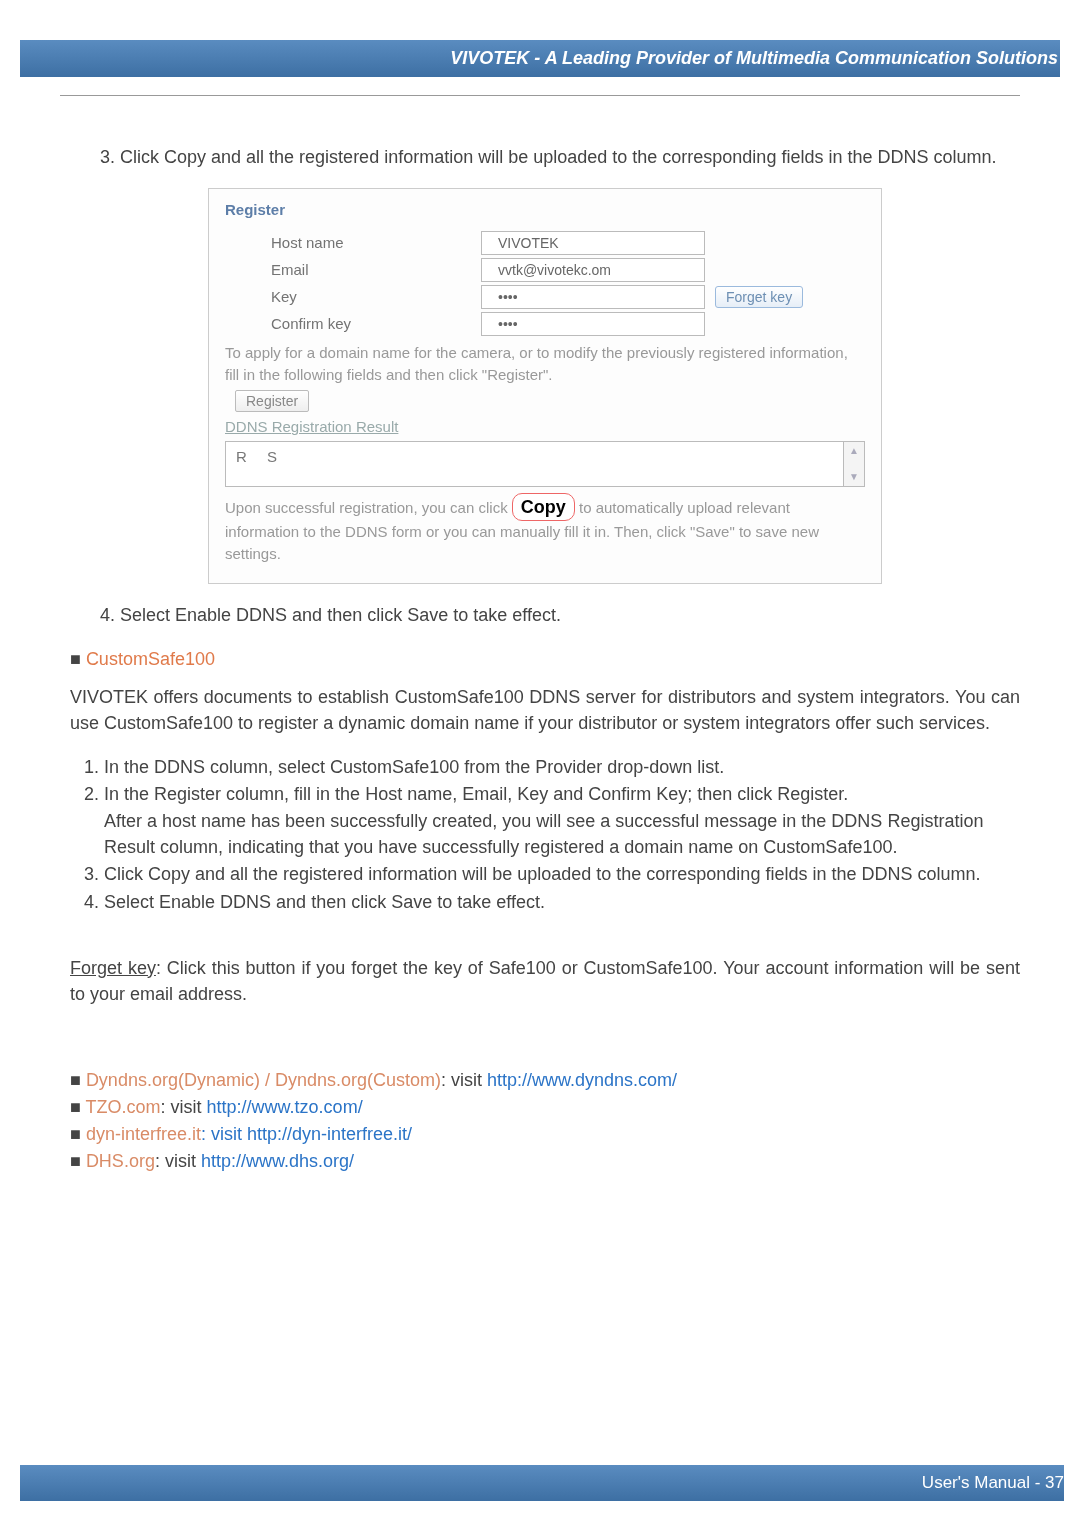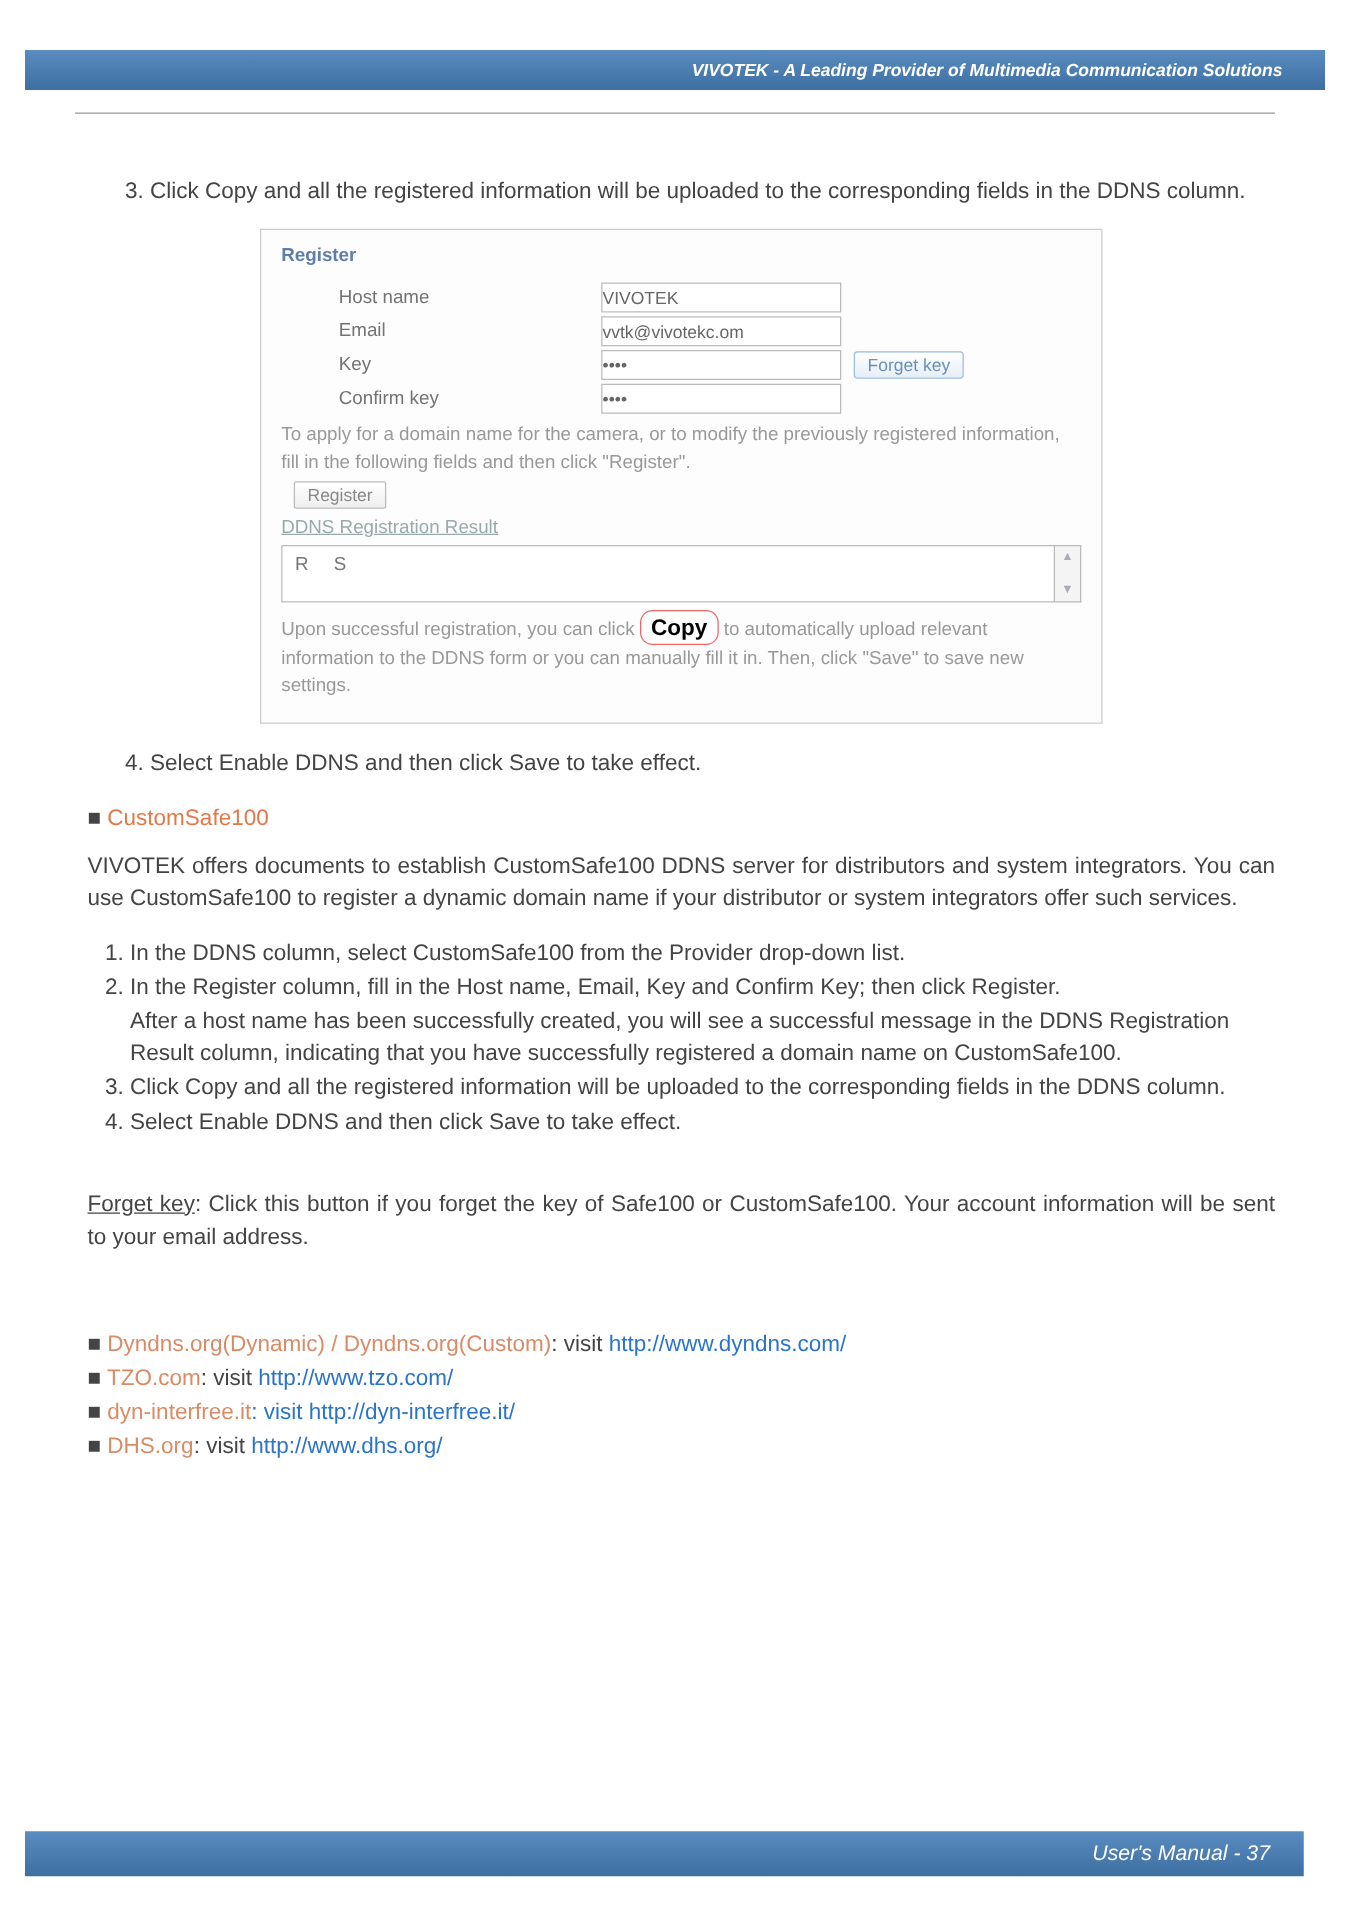--- a/index.html
+++ b/index.html
@@ -9,22 +9,22 @@
     background: #fff;
     width: 1080px;
     height: 1527px;
     position: relative;
   }
   .header-bar {
     background: linear-gradient(to bottom, #5a8cc0, #3d6fa3);
     color: #fff;
     font-style: italic;
     font-weight: bold;
-    padding: 8px 34px;
-    font-size: 14px;
+    padding: 8px 2px;
+    font-size: 18px;
     text-align: right;
     margin: 40px 20px 0 20px;
   }
   .hr-line {
     border: none;
     border-top: 1px solid #999;
     margin: 18px 60px 0 60px;
   }
   .content {
     padding: 30px 60px 0 70px;
@@ -59,21 +59,21 @@
   .form-label {
     width: 210px;
     color: #737373;
     margin-left: 46px;
   }
   .form-input {
     width: 190px;
     height: 20px;
     border: 1px solid #bbb;
     font-size: 14px;
-    padding: 1px 0;
+    padding: 1px 16px;
     color: #666;
   }
   .forget-btn {
     margin-left: 10px;
     border: 1px solid #9bbadd;
     background: linear-gradient(#fff, #e6eef7);
     color: #6d8fb3;
     padding: 2px 10px;
     font-size: 14px;
     border-radius: 3px;
@@ -138,26 +138,25 @@
     text-indent: -20px;
     padding-left: 34px;
     margin: 1px 0;
   }
   .bullet-line {
     margin: 1px 0;
   }
   .footer-bar {
     position: absolute;
     left: 20px;
-    right: 37px;
+    right: 16px;
     bottom: 26px;
     background: linear-gradient(to bottom, #5a8cc0, #3d6fa3);
     color: #fff;
-    font-style: italic;
-    padding: 8px 27px;
+    padding: 8px 0;
     text-align: right;
     font-size: 17px;
   }
 </style>
 </head>
 <body>
 
 <div class="header-bar">
   <span>VIVOTEK - A Leading Provider of Multimedia Communication Solutions</span>
 </div>

